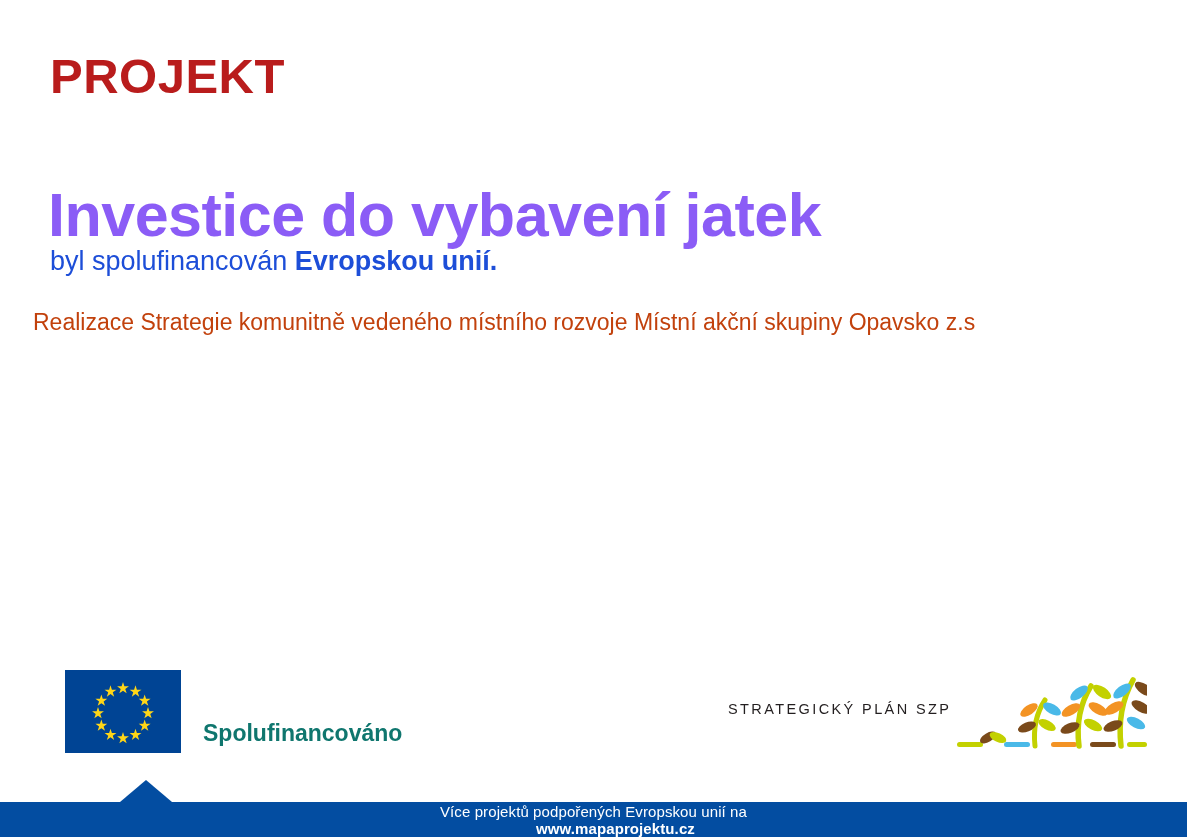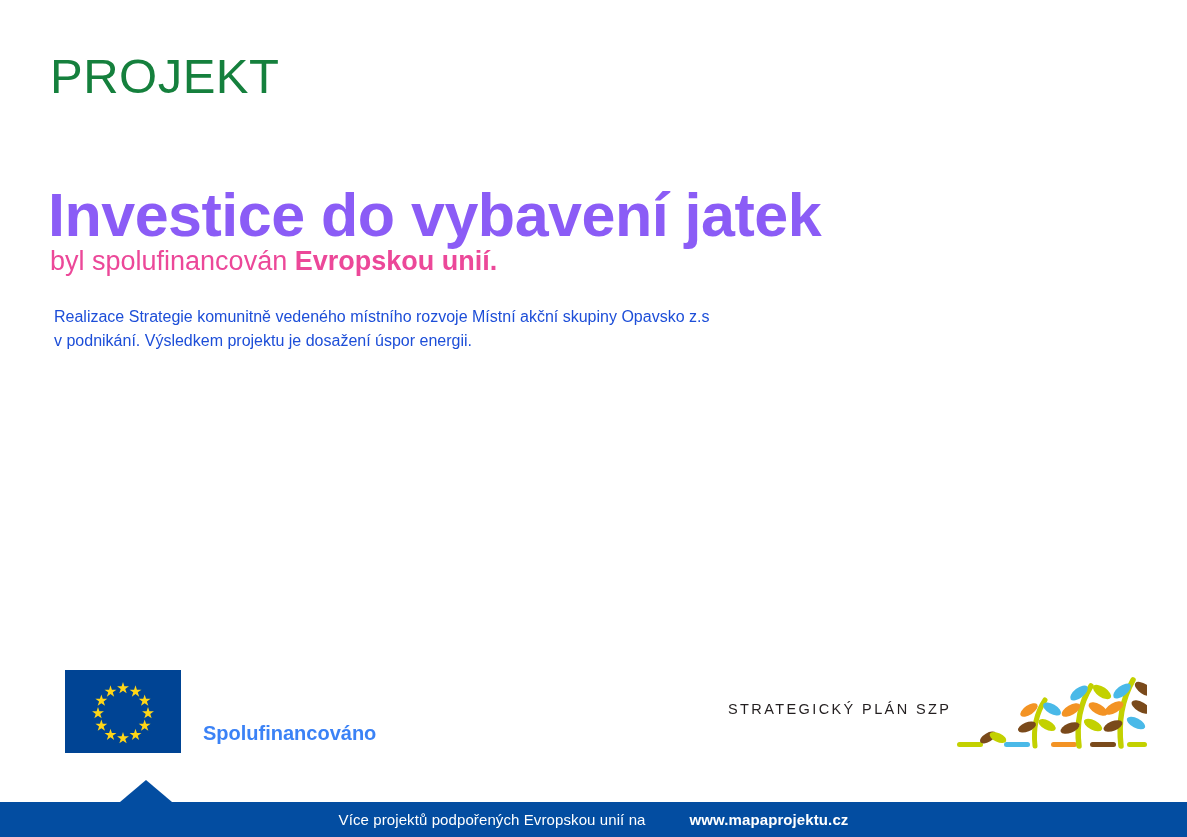--- a/index.html
+++ b/index.html
@@ -21,23 +21,23 @@
     inset: 0;
     background: #ffffff;
   }
 
   
   .eyebrow {
     position: absolute;
     left: 50px;
     top: 52px;
     font-size: 49px;
-    font-weight: 400;
+    font-weight: 700;
     letter-spacing: 0.5px;
-    color: #15803d;
+    color: #b91c1c;
     line-height: 1;
     white-space: nowrap;
   }
 
   
   .title {
     position: absolute;
     left: 48px;
     top: 142px;
     font-size: 61px;
@@ -48,37 +48,37 @@
     white-space: nowrap;
   }
 
   
   .subtitle {
     position: absolute;
     left: 50px;
     top: 245px;
     font-size: 27px;
     font-weight: 400;
-    color: #ec4899;
+    color: #1d4ed8;
     line-height: 1.2;
     white-space: nowrap;
   }
   .subtitle .strong {
     font-weight: 700;
   }
 
   
   .body-text {
     position: absolute;
-    left: 54px;
+    left: 33px;
     top: 305px;
     width: 1090px;
-    font-size: 16px;
+    font-size: 23px;
     font-weight: 400;
-    color: #1d4ed8;
+    color: #c2410c;
     line-height: 1.52;
   }
   .body-text .line {
     display: block;
     white-space: nowrap;
   }
 
   
   .eu-logo {
     position: absolute;
@@ -94,23 +94,23 @@
     height: 83px;
     background: #004494;
     flex: 0 0 auto;
   }
   .eu-flag svg {
     display: block;
     width: 116px;
     height: 83px;
   }
   .eu-caption {
-    font-size: 20px;
-    font-weight: 700;
-    color: #3b82f6;
+    font-size: 23px;
+    font-weight: 700;
+    color: #0f766e;
     line-height: 1.22;
     white-space: nowrap;
     margin-top: 44px;
   }
   .eu-caption span { display: block; }
 
   
   .szp-logo {
     position: absolute;
     left: 728px;
@@ -160,39 +160,39 @@
     bottom: 0;
     height: 35px;
     display: flex;
     align-items: center;
     justify-content: center;
     color: #ffffff;
     font-size: 15px;
     font-weight: 400;
     letter-spacing: 0.1px;
     white-space: nowrap;
+    flex-direction: column;
   }
   .footer-text .strong { font-weight: 700; margin-left: 44px; }
 </style>
 </head>
 <body>
 
 <div class="poster">
 
   <div class="eyebrow">PROJEKT</div>
 
   <h1 class="title">Investice do vybavení jatek</h1>
 
   <div class="subtitle">
     <span>byl spolufinancován </span><span class="strong">Evropskou unií.</span>
   </div>
 
   <div class="body-text">
     <span class="line">Realizace Strategie komunitně vedeného místního rozvoje Místní akční skupiny Opavsko z.s</span>
-    <span class="line">v podnikání. Výsledkem projektu je dosažení úspor energii.</span>
   </div>
 
   <div class="eu-logo">
     <div class="eu-flag">
       <svg viewBox="0 0 116 83" xmlns="http://www.w3.org/2000/svg" aria-hidden="true">
         <rect x="0" y="0" width="116" height="83" fill="#004494"></rect>
         <g fill="#ffd617">
 
           <polygon points="58,12.0 59.40,16.32 63.94,16.32 60.27,18.99 61.67,23.31 58,20.64 54.33,23.31 55.73,18.99 52.06,16.32 56.60,16.32"></polygon>
           <polygon points="70.50,15.35 71.90,19.67 76.44,19.67 72.77,22.34 74.17,26.66 70.50,23.99 66.83,26.66 68.23,22.34 64.56,19.67 69.10,19.67"></polygon>

